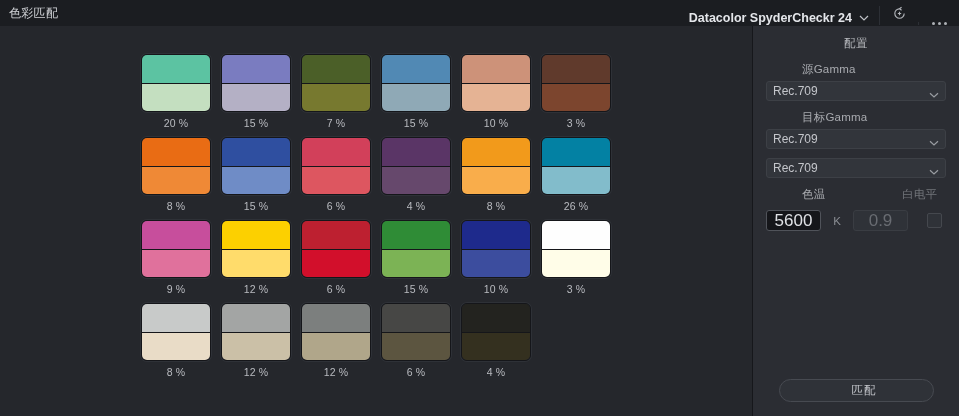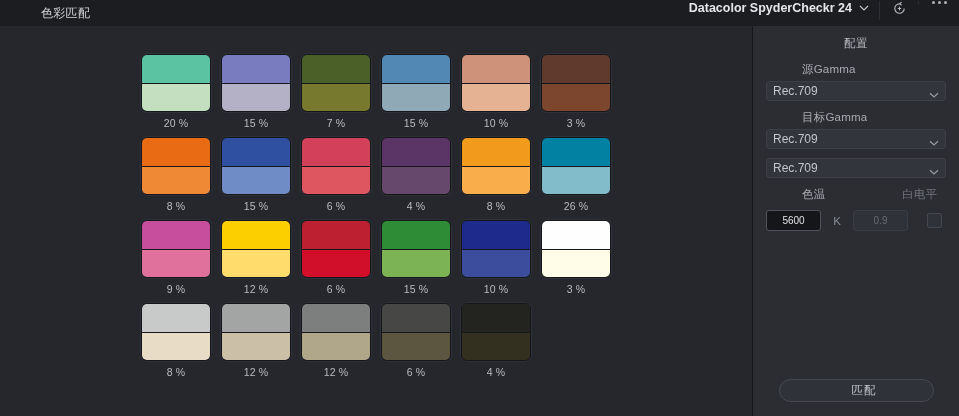--- a/index.html
+++ b/index.html
@@ -37,26 +37,25 @@
   .titlebar-left {
     display: flex;
     align-items: center;
     padding-left: 9px;
     flex: 0 0 auto;
   }
   .win-title {
     font-size: 12px;
     color: #d2d4d8;
     letter-spacing: .3px;
-    margin-left: 32px;
   }
   .titlebar-spacer { flex: 1 1 auto; }
   .titlebar-right {
     display: flex;
-    align-items: flex-start;
+    align-items: flex-end;
     height: 24px;
     flex: 0 0 auto;
   }
   .preset-name {
     display: flex;
     align-items: center;
     gap: 7px;
     padding: 0 11px 0 12px;
     font-size: 12.5px;
     color: #e4e6ea;
@@ -198,21 +197,21 @@
     height: 21px;
     background: #15161a;
     border: 1px solid #50535a;
     border-radius: 3px;
     display: flex;
     align-items: center;
     justify-content: center;
     box-sizing: border-box;
   }
   .num-box .num {
-    font-size: 10px;
+    font-size: 17px;
     color: #dfe1e5;
   }
   .unit {
     width: 32px;
     text-align: center;
     font-size: 11.5px;
     color: #8a8d93;
   }
   .num-box.disabled {
     background: #2f3238;

